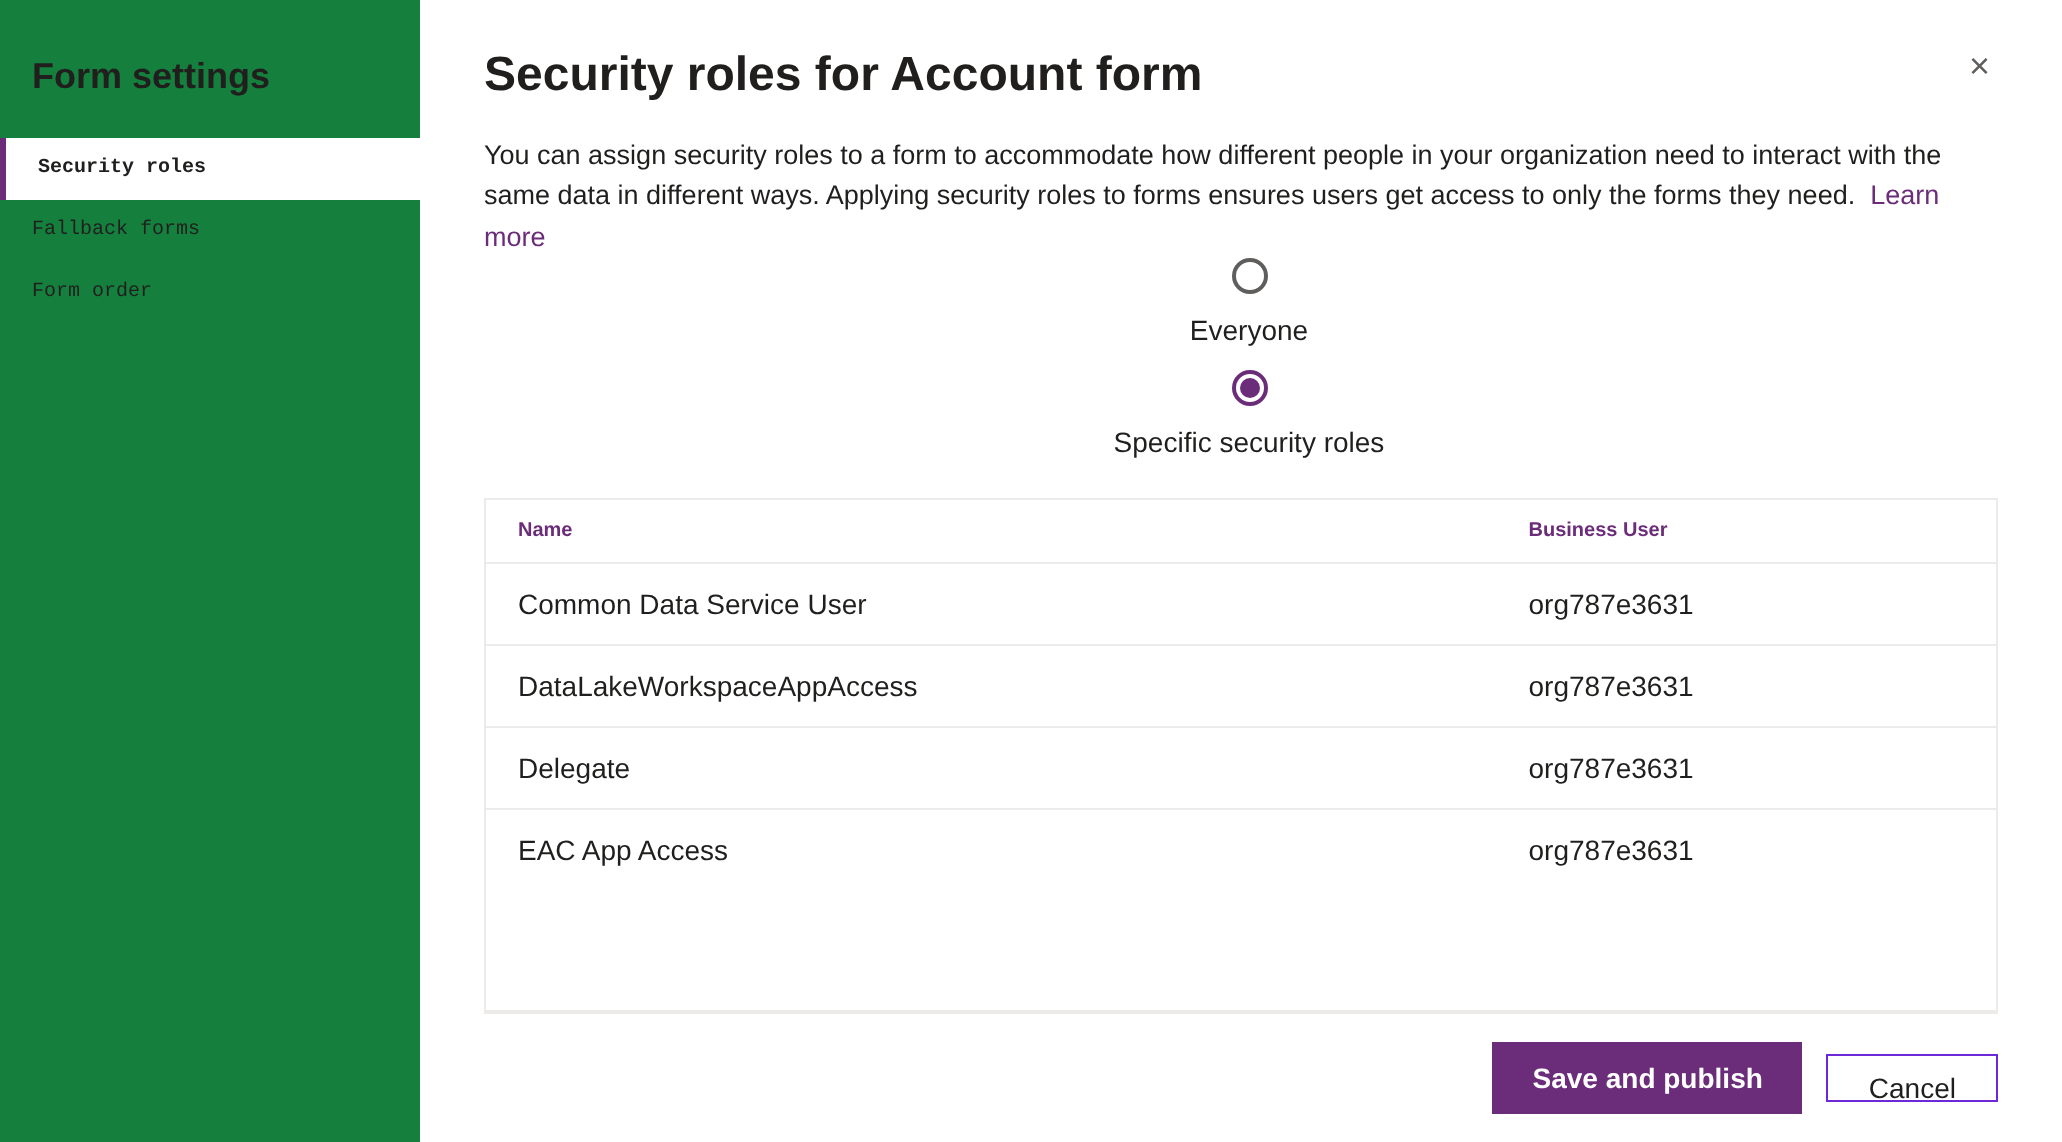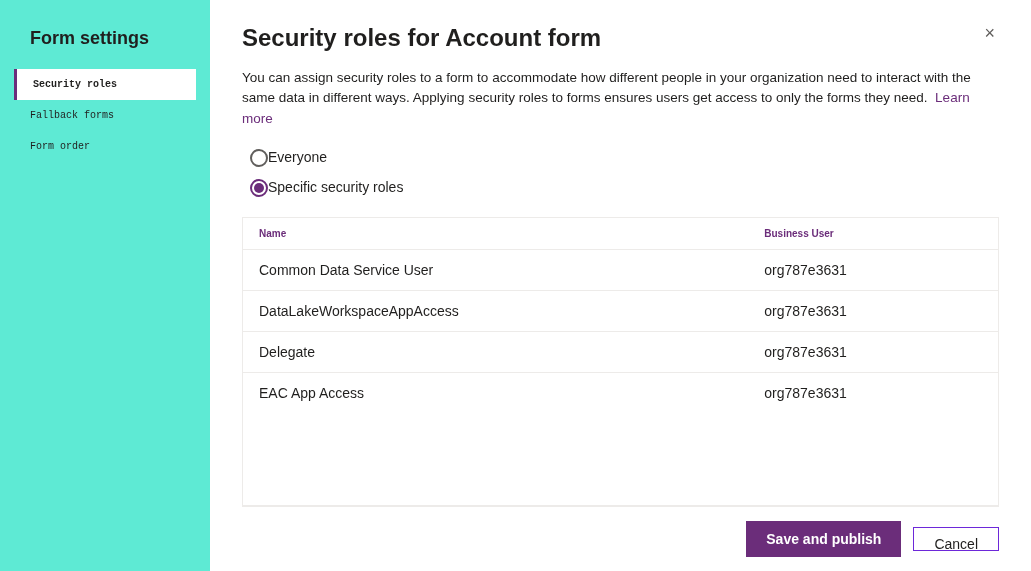--- a/index.html
+++ b/index.html
@@ -9,22 +9,22 @@
       background: #f3f2f1;
       display: flex;
       height: 571px;
       width: 1031px;
       overflow: hidden;
     }
 
     
     .sidebar {
       width: 210px;
-      background: #5eead4;
-      padding: 16px 14px;
+      background: #15803d;
+      padding: 16px 0;
       flex-shrink: 0;
     }
     .sidebar-title {
       font-size: 18px;
       font-weight: 600;
       padding: 12px 16px 20px 16px;
       color: #201f1e;
     }
     .sidebar-item {
       padding: 10px 16px;
@@ -68,40 +68,42 @@
       font-size: 18px;
       color: #605e5c;
       line-height: 1;
       padding: 0 4px;
     }
 
     .description {
       font-size: 13.5px;
       color: #201f1e;
       line-height: 1.5;
-      margin-bottom: 20px;
     }
     .description a {
       color: #6b2d7a;
       text-decoration: none;
     }
 
     
     .radio-group {
       margin-bottom: 20px;
       display: flex;
       flex-direction: column;
       gap: 12px;
       padding-left: 8px;
     }
     .radio-label {
       display: flex;
-      font-size: 14px;
-      color: #201f1e;
-      cursor: pointer;
+      align-items: center;
+      gap: 10px;
+      font-size: 14px;
+      color: #201f1e;
+      cursor: pointer;
+      flex-direction: column;
     }
     .radio-label input[type="radio"] {
       appearance: none;
       width: 18px;
       height: 18px;
       border-radius: 50%;
       border: 2px solid #605e5c;
       background: #fff;
       cursor: pointer;
       flex-shrink: 0;

